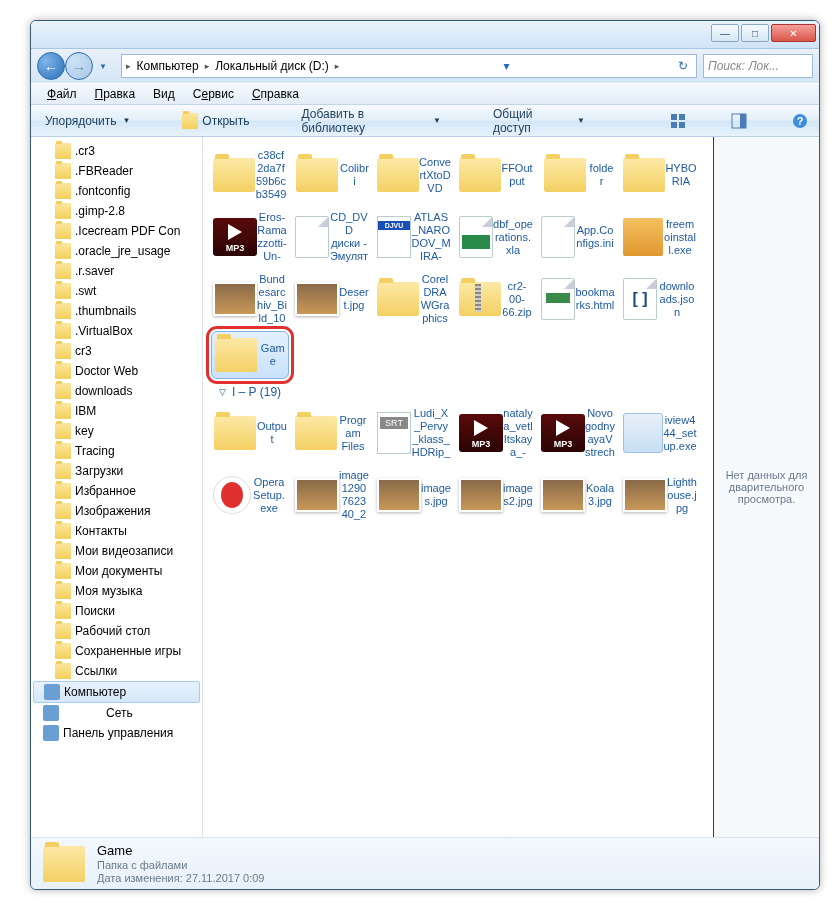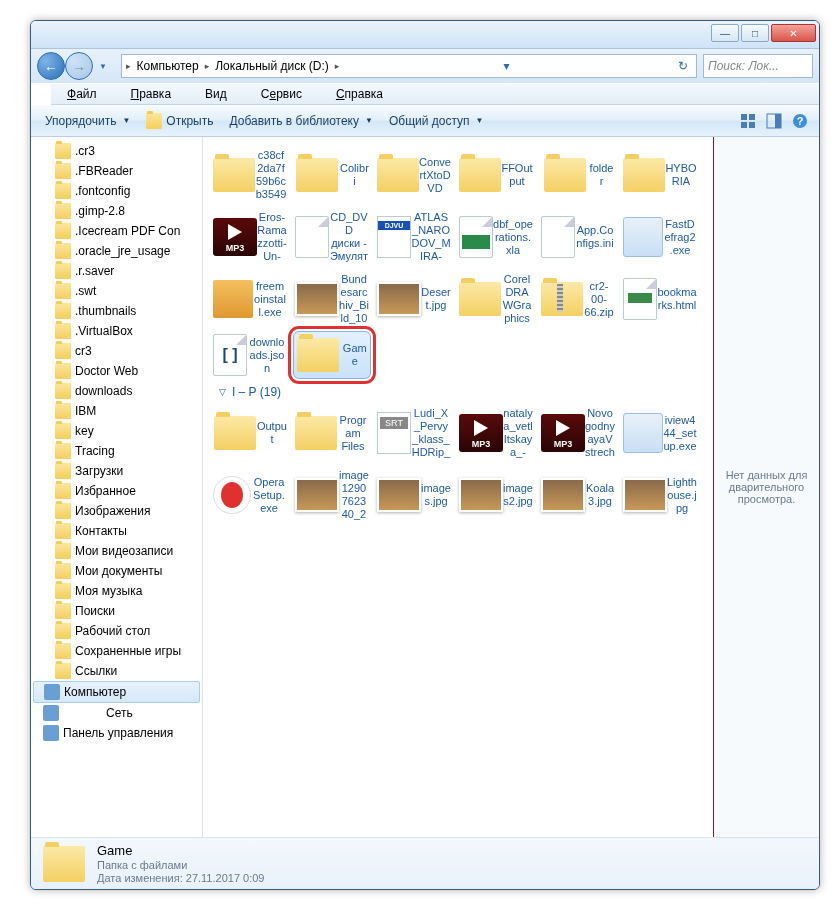--- a/index.html
+++ b/index.html
@@ -11,24 +11,24 @@
 .addrbar { height: 34px; background: linear-gradient(#e9f1fa,#d6e6f6); display:flex; align-items:center; padding: 3px 6px; gap:6px; }
 .navbtns { display:flex; gap:0; }
 .navbtn { width:28px; height:28px; border-radius:14px; background: radial-gradient(circle at 30% 30%, #7fb6e8, #2a6db6); border:1px solid #2a6db6; display:flex; align-items:center; justify-content:center; color:#fff; font-size:14px; cursor:pointer;}
 .navbtn.fwd { background: radial-gradient(circle at 30% 30%, #cde3f6, #a8c6e2); color:#6a8db0;}
 .dropnav { width:16px; font-size:8px; color:#2a6db6; cursor:pointer; }
 .breadcrumb { flex:1; height:24px; background:#fff; border:1px solid #9cb9d6; display:flex; align-items:center; font-size:12px; color:#000; padding:0 2px; }
 .breadcrumb .seg { padding:0 4px; cursor:pointer; }
 .breadcrumb .arrow { font-size:9px; color:#555; padding:0 2px; }
 .breadcrumb .refresh { margin-left:auto; font-size:12px; padding:0 6px; color:#2a6db6; cursor:pointer;}
 .searchbox { width:110px; height:24px; background:#fff; border:1px solid #9cb9d6; font-size:12px; font-style:italic; color:#888; padding:0 4px; display:flex; align-items:center;}
-.menubar { height:22px; background:linear-gradient(#f3f8fd,#e3edf8); border-top:1px solid #fff; border-bottom:1px solid #c3d5e8; display:flex; align-items:center; font-size:12px; padding:0 8px; gap:18px;margin-left:20px; }
+.menubar { height:22px; background:linear-gradient(#f3f8fd,#e3edf8); border-top:1px solid #fff; border-bottom:1px solid #c3d5e8; display:flex; align-items:center; font-size:12px; padding:0 8px; gap:2px; }
 .menubar .item { padding:2px 8px; cursor:pointer; }
 .menubar .item u { text-decoration:underline; }
-.toolbar { height:32px; background:linear-gradient(#f7fbfe,#e3eff9 48%,#d4e7f6 52%,#e6f2fb); border-bottom:1px solid #b7d0e8; display:flex; align-items:center; font-size:12px; padding:0 6px; }
+.toolbar { height:32px; background:linear-gradient(#f7fbfe,#e3eff9 48%,#d4e7f6 52%,#e6f2fb); border-bottom:1px solid #b7d0e8; display:flex; align-items:center; font-size:12px; padding:0 6px;gap:36px; }
 .toolbar .tbtn { padding:4px 8px; cursor:pointer; color:#1a3d5c; display:flex; align-items:center; gap:4px; border-radius:2px;}
 .toolbar .drop{font-size:8px; margin-left:2px;}
 .toolbar .spacer{flex:1;}
 .toolbar .iconbtn{width:24px; height:24px; display:flex; align-items:center; justify-content:center; cursor:pointer; border:1px solid transparent; border-radius:2px; margin:0 1px;}
 .body { flex:1; display:flex; overflow:hidden; }
 .sidebar { width:172px; background:#fff; border-right:1px solid #d9e4f0; overflow-y:auto; font-size:12px; padding:4px 0; }
 .treeitem { display:flex; align-items:center; padding:2px 4px 2px 24px; cursor:pointer; gap:4px; white-space:nowrap; overflow:hidden; }
 .treeitem.selected { background:linear-gradient(#e8f2fc,#d5e8fa); border:1px solid #a9cdef; border-radius:2px; margin:0 2px; padding-left:22px;}
 .treeitem .ticon{width:16px; height:16px; flex-shrink:0;}
 .folder-ico{background:linear-gradient(#fbe79e,#f3cf5a); border-radius:1px; position:relative;}
@@ -331,26 +331,20 @@
               <div class="lbl">dbf_operations.xla</div>
             </div>
             <div class="fitem">
               <div class="ficon">
                 <div class="fileico"></div>
               </div>
               <div class="lbl">App.Configs.ini</div>
             </div>
             <div class="fitem">
               <div class="ficon">
-                <div class="exeico"></div>
-              </div>
-              <div class="lbl">FastDefrag2.exe</div>
-            </div>
-            <div class="fitem">
-              <div class="ficon">
                 <div style="width:40px;height:38px;background:linear-gradient(#f4c060,#e09830);border-radius:2px;"></div>
               </div>
               <div class="lbl">freemoinstall.exe</div>
             </div>
             <div class="fitem">
               <div class="ficon">
                 <div class="photo" style="background:linear-gradient(#8a6a4a,#c89858);"></div>
               </div>
               <div class="lbl">Bundesarchiv_Bild_101I-121-0012-30_Polen</div>
             </div>

